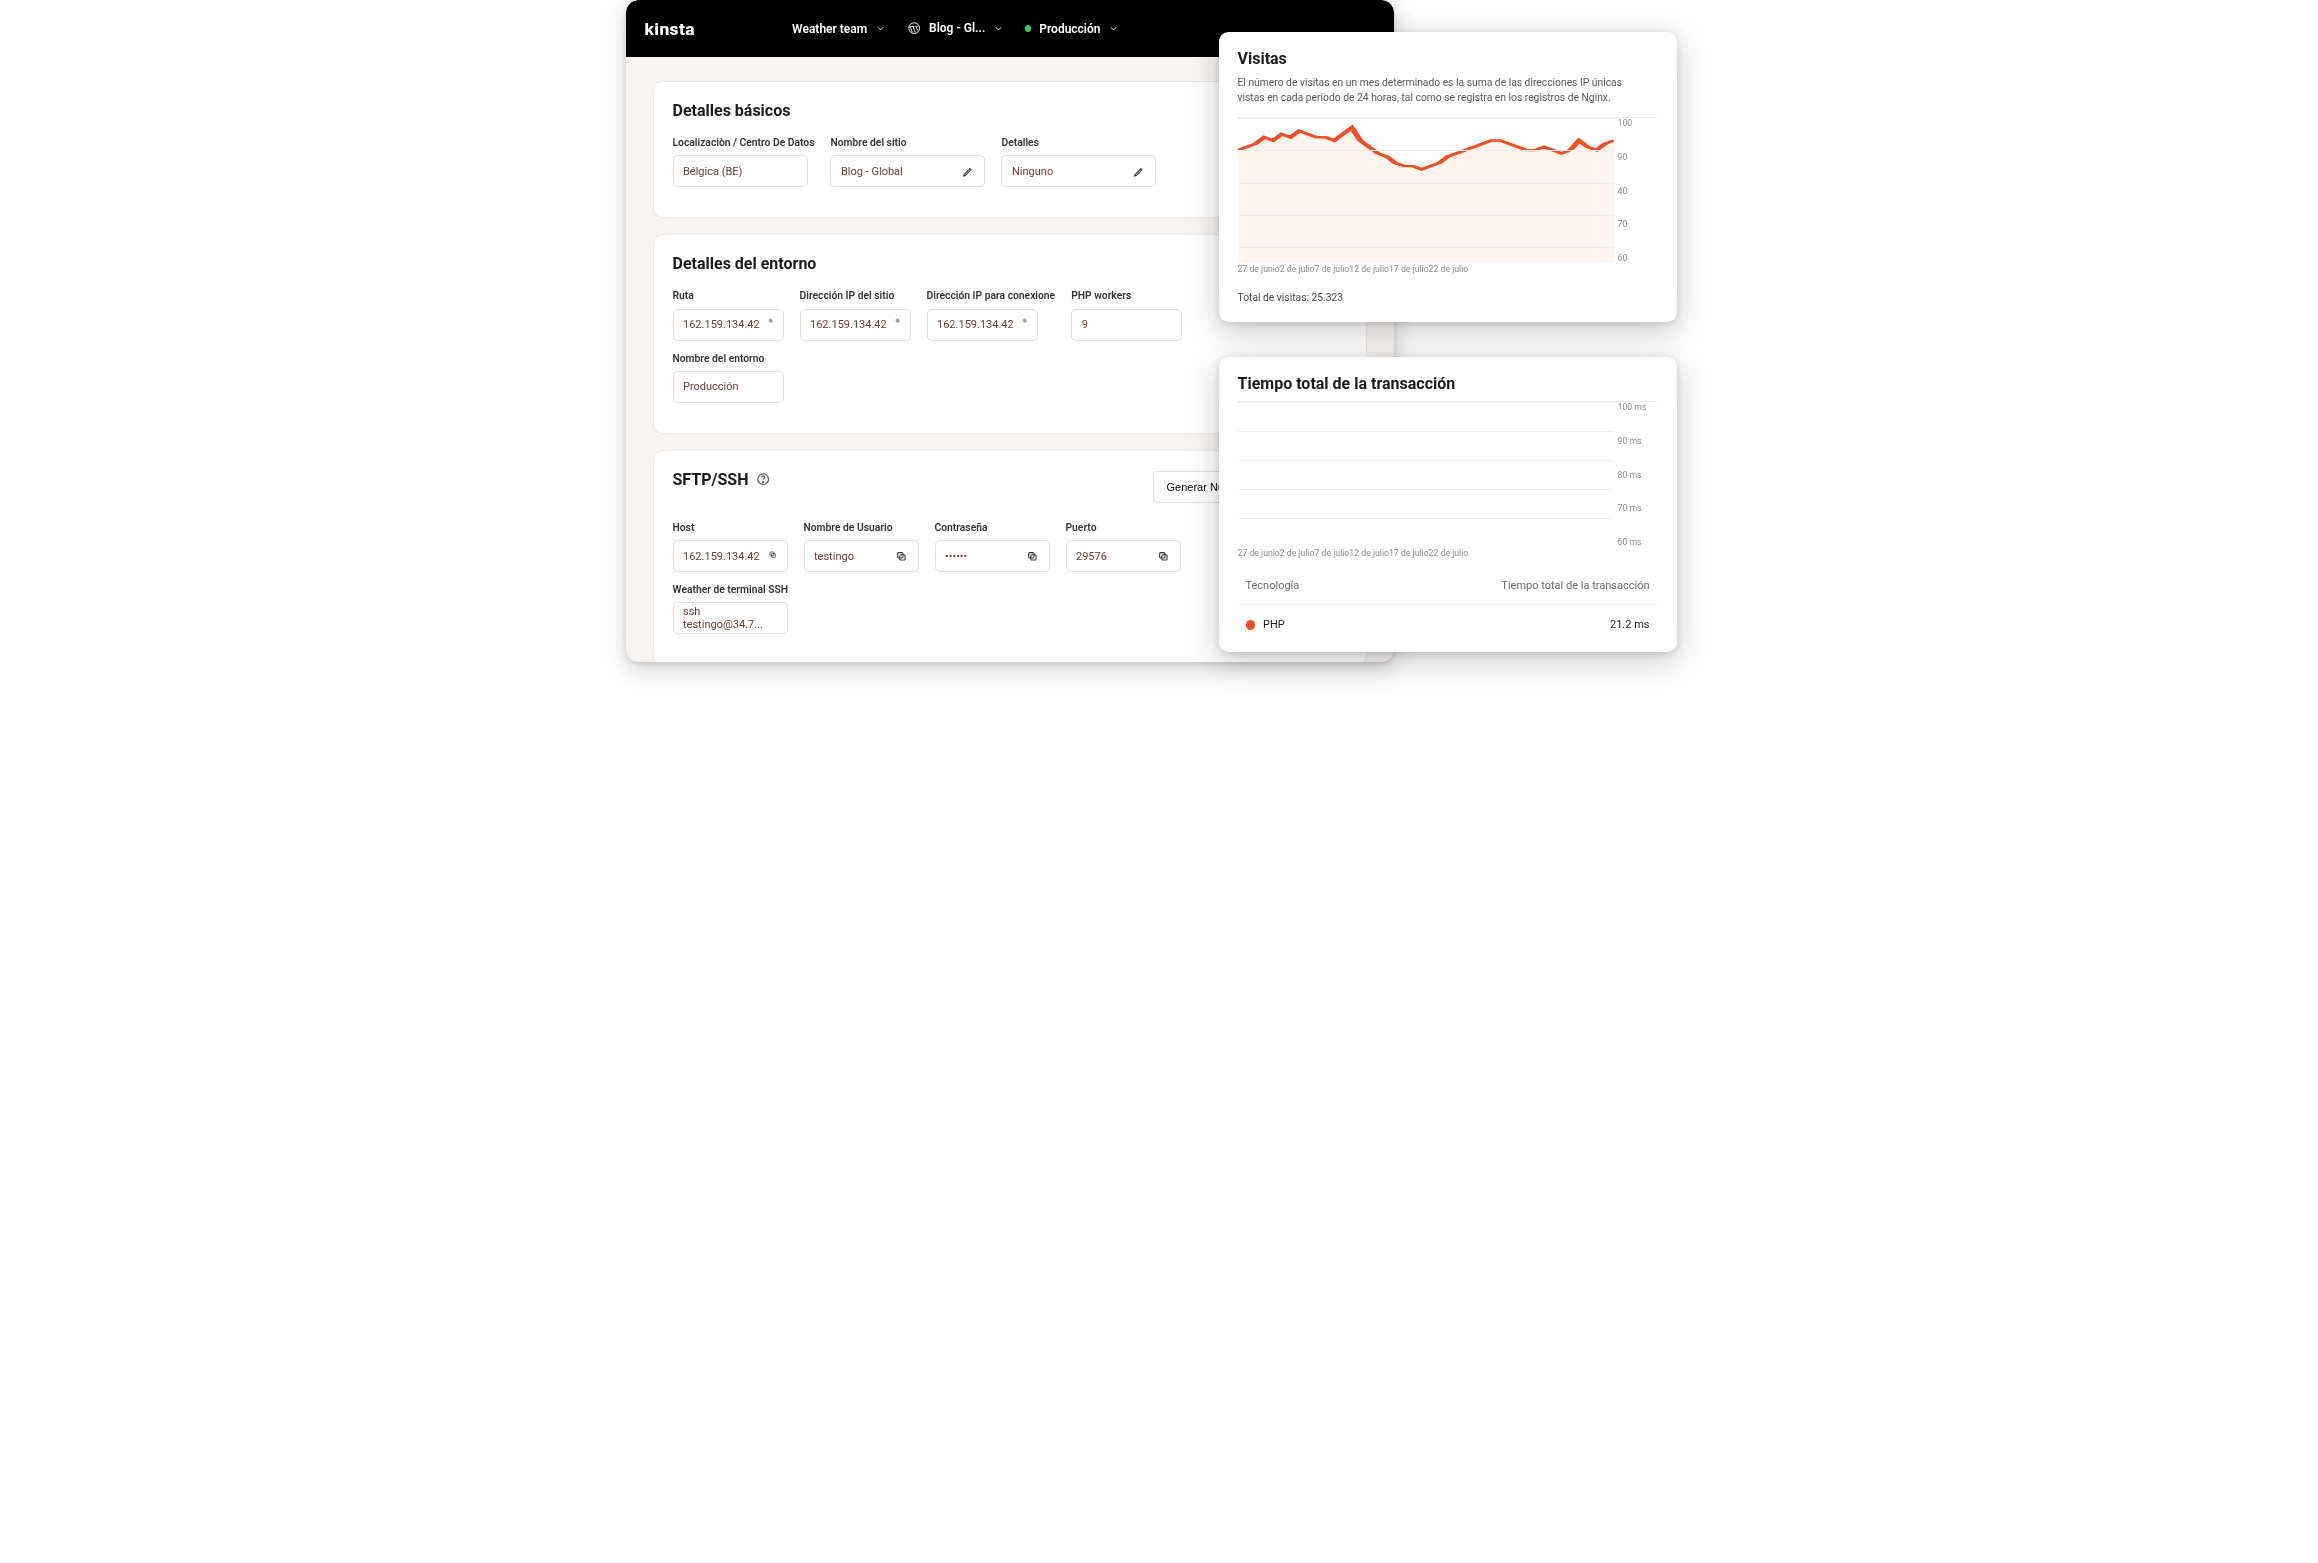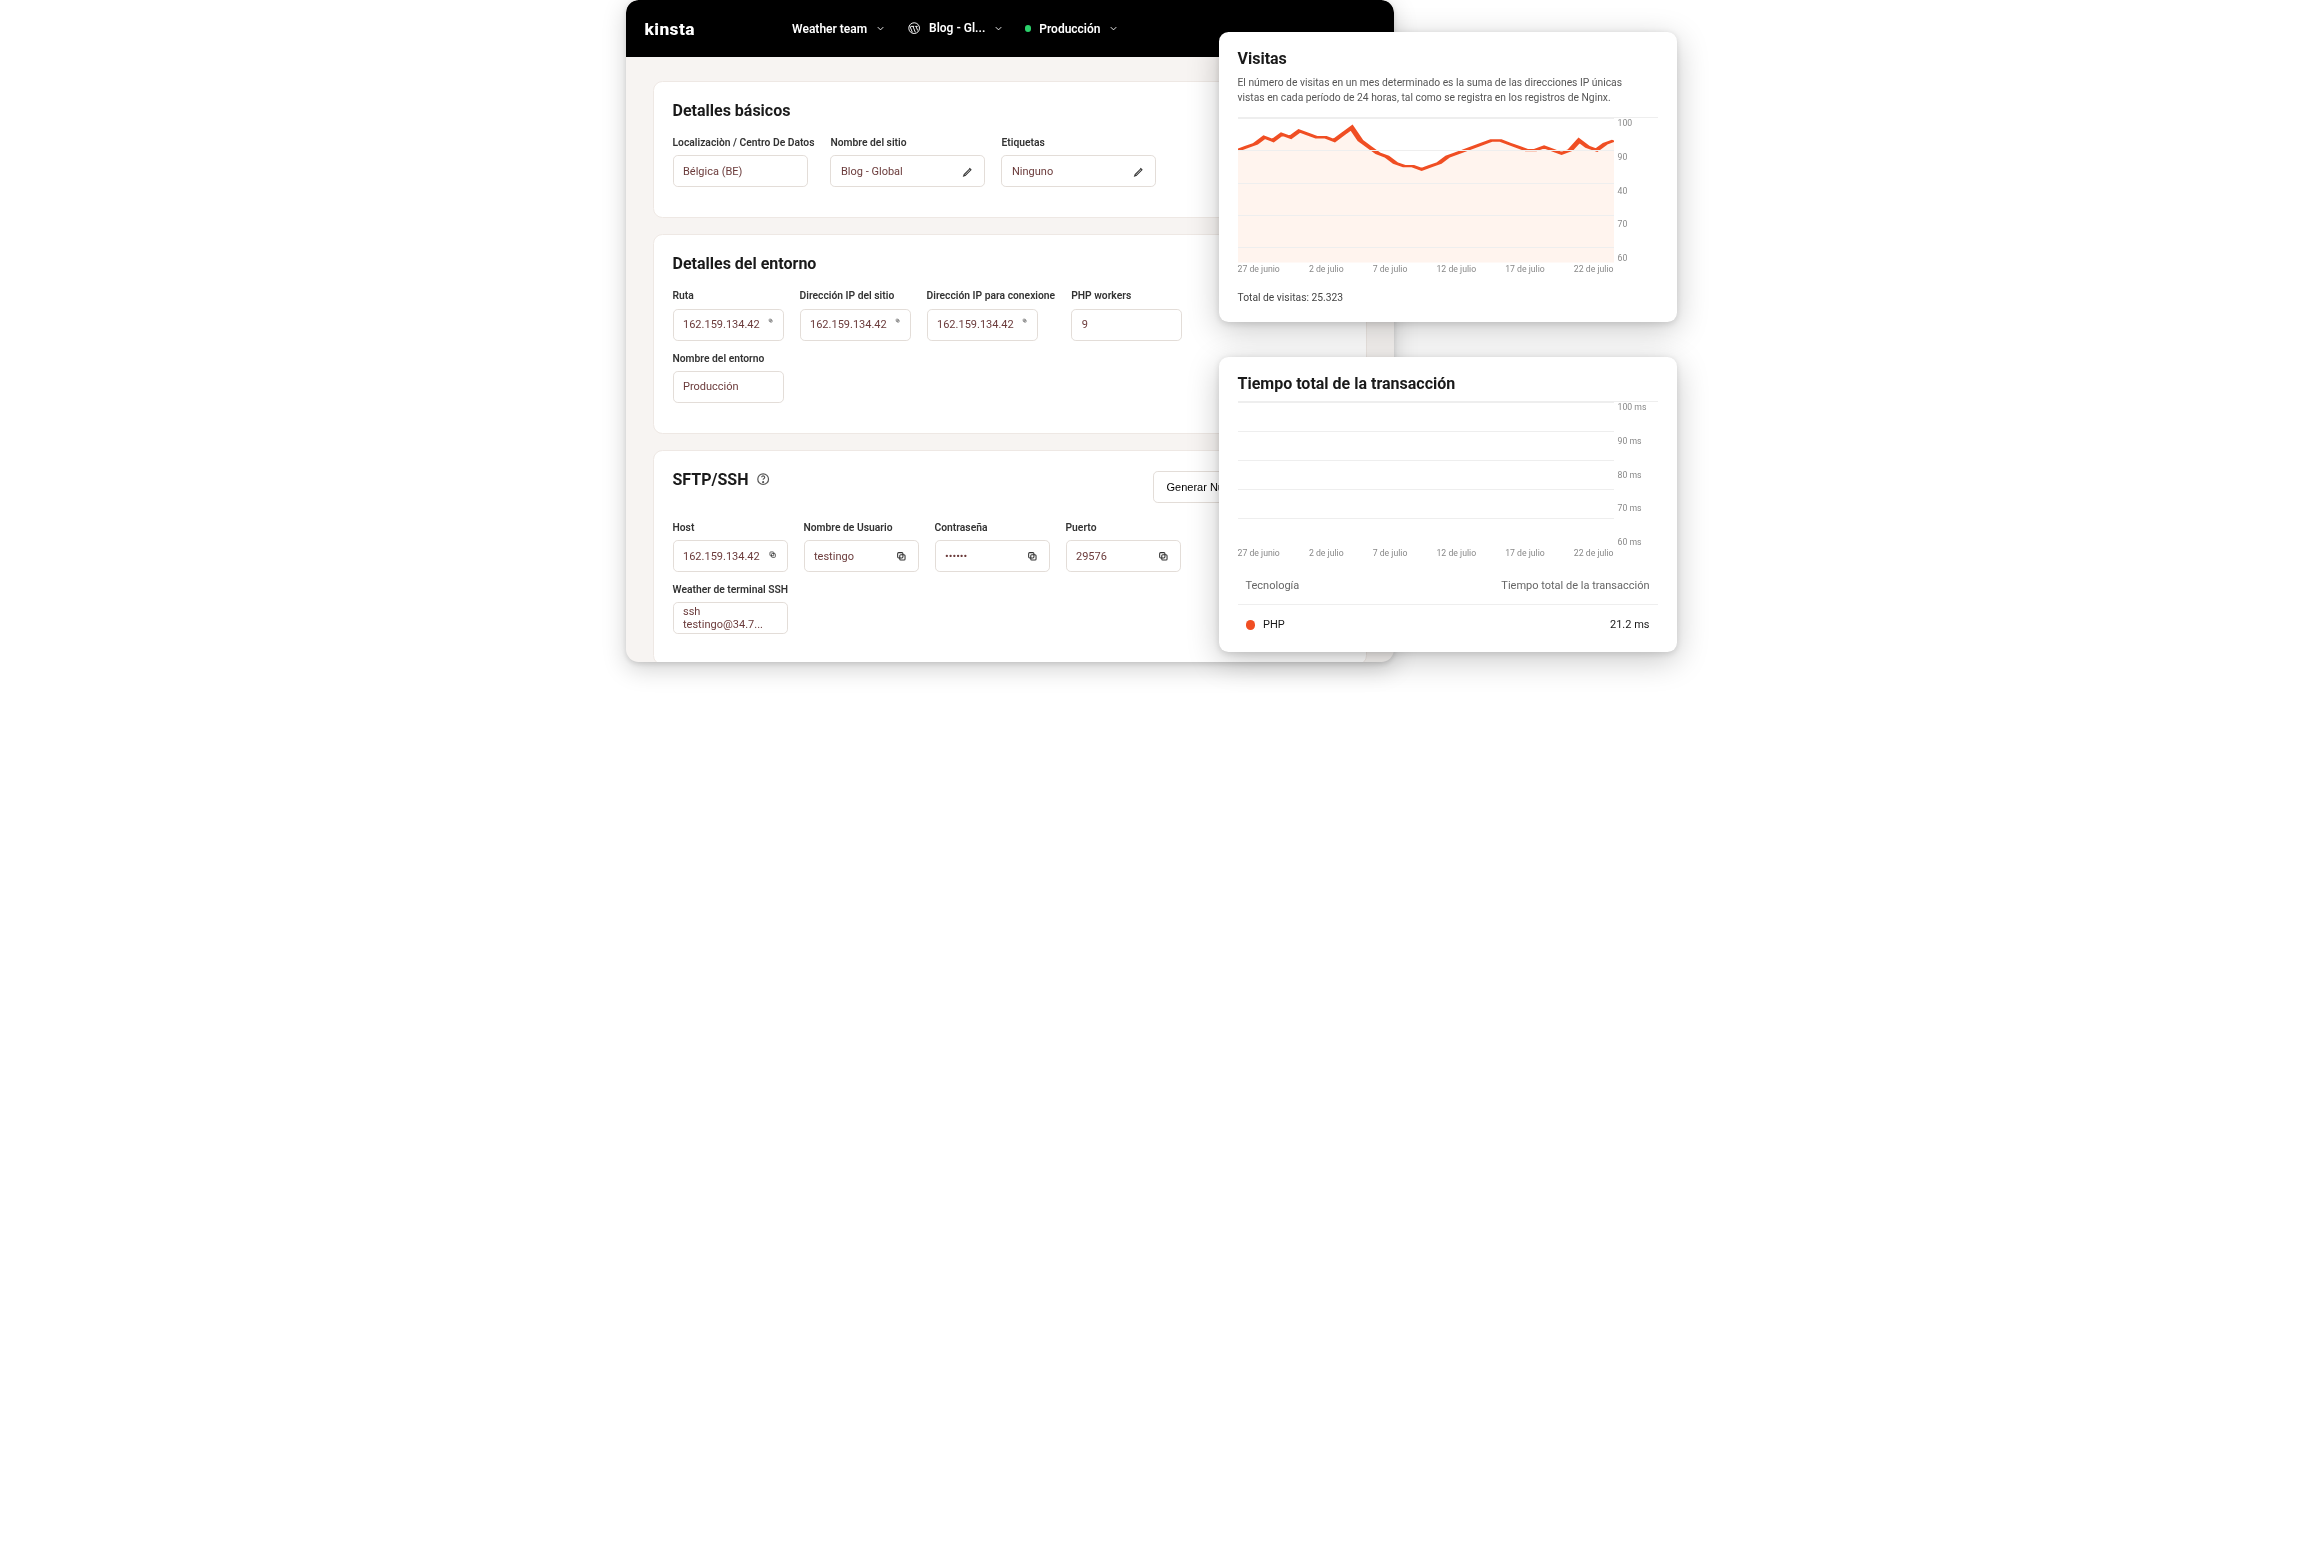--- a/index.html
+++ b/index.html
@@ -50,21 +50,21 @@
   .panel .tot { font-size:10.3px; color:#444; margin-top:11px;}
 
   .panel.visits { top: 32px; width: 458px; }
   .panel.trans  { top: 357px; width: 458px; }
 
   
   .chart { position:relative; height:163px; border-top:0.8px solid #eee; }
   .chart .plot { position:absolute; left:0; right:44px; top:0; bottom:17.4px; }
   .chart .yaxis { position:absolute; right:0; top:0; bottom:17.4px; width:40px; display:flex; flex-direction:column; justify-content:space-between; }
   .chart .yaxis span { font-size:8.7px; color:#888; text-align:left; }
-  .chart .xaxis { position:absolute; left:0; right:44px; bottom:0; height:16px; display:flex; justify-content:space-between; }
+  .chart .xaxis { position:absolute; left:0; right:44px; bottom:0; height:16px; display:flex; justify-content:flex-start; }
   .chart .xaxis span { font-size:8.7px; color:#888; }
   .chart .grid { position:absolute; inset:0; }
   .chart .grid div { position:absolute; left:0; right:0; height:0.8px; background:#eee; }
 
   
   .visits-svg { width:100%; height:100%; display:block; }
   .visits-area { fill:#fff4ee; }
   .visits-line { fill:none; stroke:#f04e23; stroke-width:1.6; }
 
   
@@ -144,21 +144,21 @@
             <div class="infield w195">
               <span class="val">Blog - Global</span>
               <span class="pencil">
                   <svg viewBox="0 0 24 24" fill="none" stroke="#333" stroke-width="2">
                     <path d="M3 21l3-1 11-11-2-2L4 18l-1 3zM14 6l2 2"></path>
                   </svg>
                 </span>
             </div>
           </div>
           <div class="field">
-            <label>Etiquetas</label>
+            <label>Detalles</label>
             <div class="infield w195">
               <span class="val">Ninguno</span>
               <span class="pencil">
                   <svg viewBox="0 0 24 24" fill="none" stroke="#333" stroke-width="2">
                     <path d="M3 21l3-1 11-11-2-2L4 18l-1 3zM14 6l2 2"></path>
                   </svg>
                 </span>
             </div>
           </div>
         </div>

